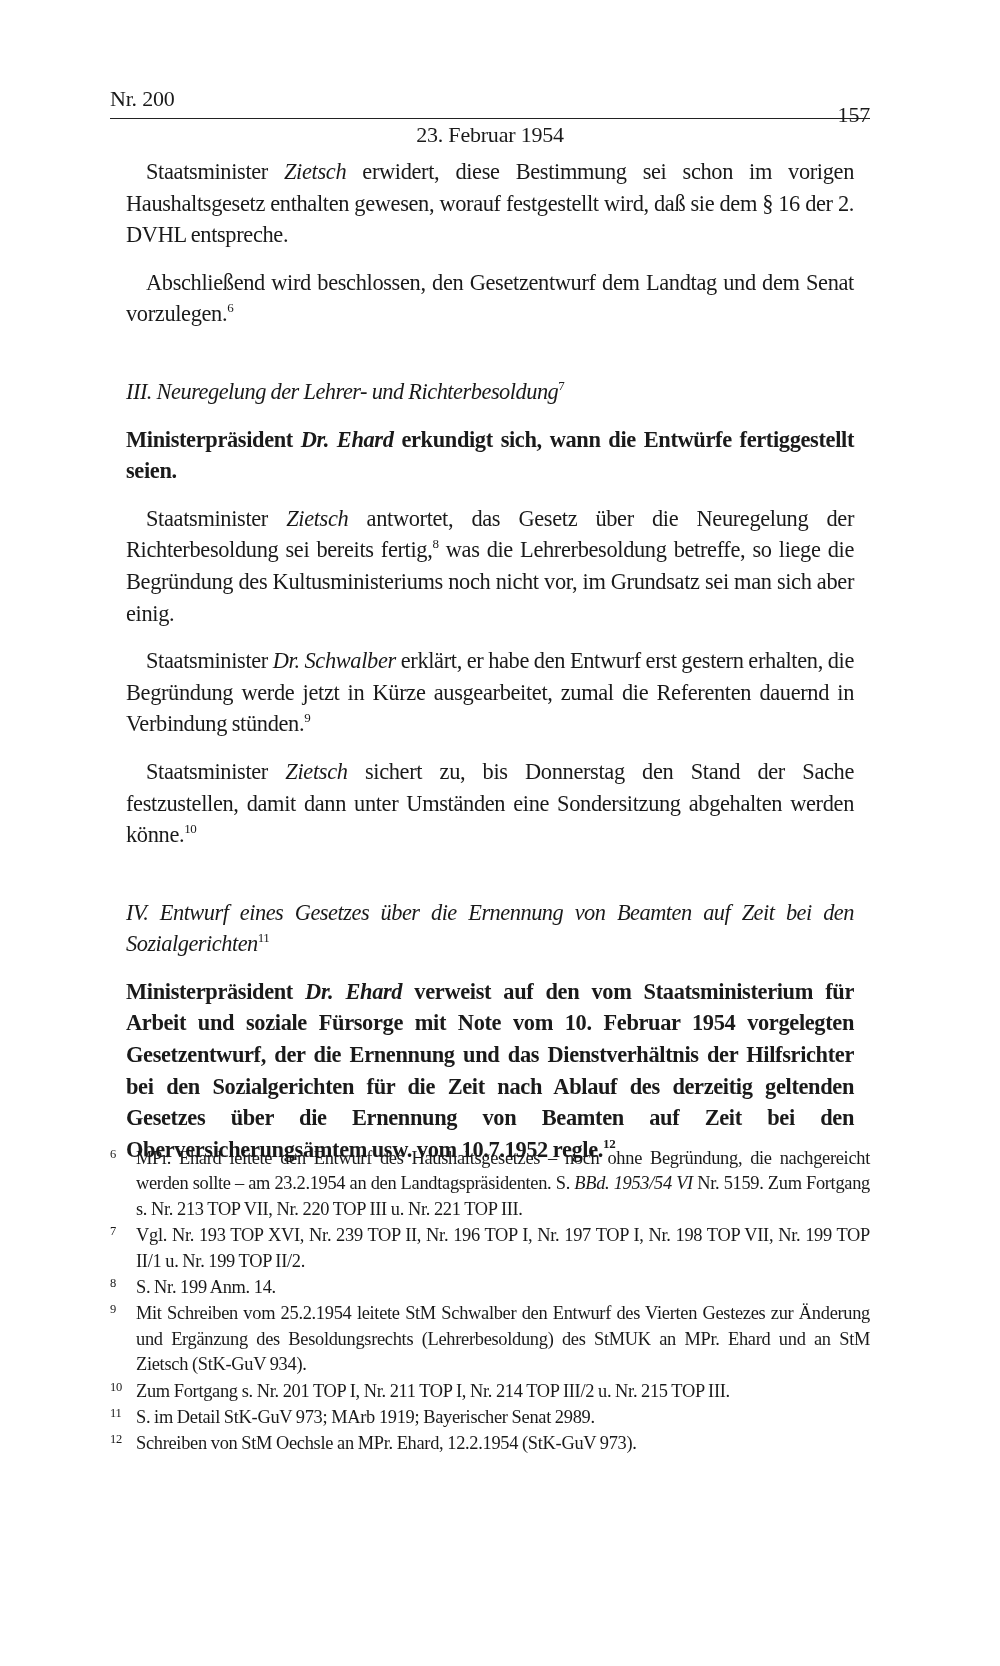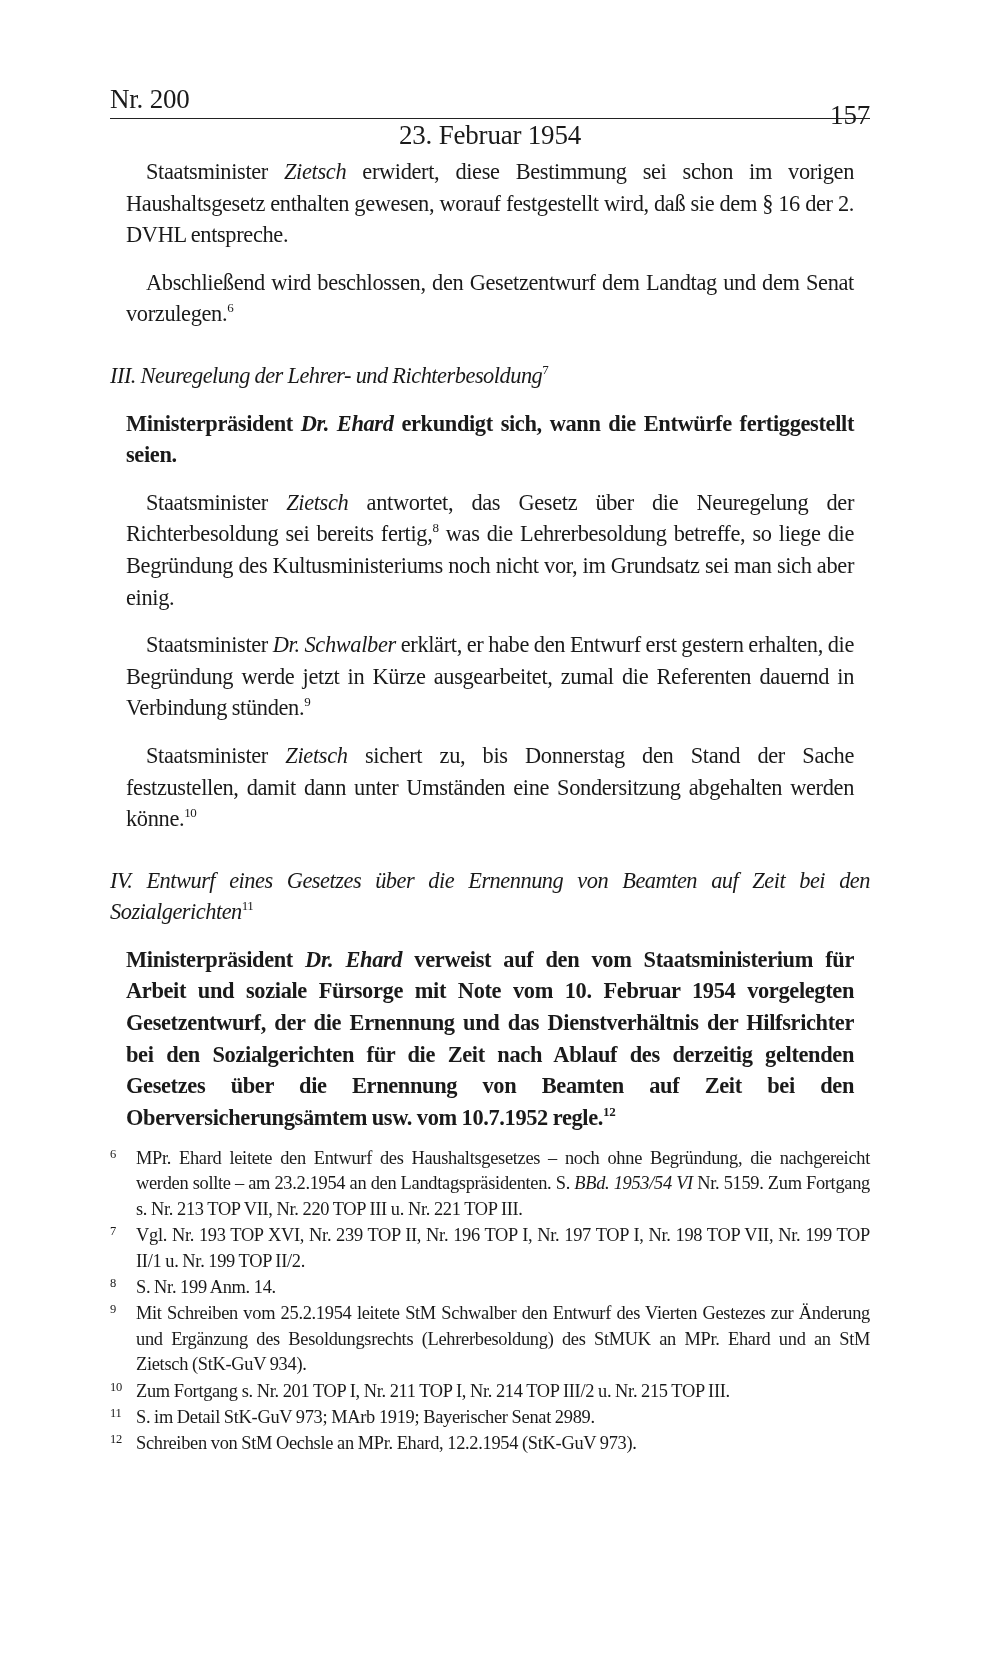--- a/index.html
+++ b/index.html
@@ -5,35 +5,35 @@
     html, body { margin: 0; padding: 0; background: #ffffff; }
     body { width: 1000px; height: 1666px; position: relative; overflow: hidden; }
     .page {
       position: absolute; left: 0; top: 0; width: 1000px; height: 1666px;
       background: #ffffff; color: #1a1a1a;
       font-family: "Liberation Serif", "DejaVu Serif", serif;
     }
     .header {
       position: absolute; left: 110px; top: 84px; width: 760px; height: 34px;
       border-bottom: 1.3px solid #222;
-      font-size: 27px; line-height: 30px; letter-spacing: -0.2px;
+      font-size: 22px; line-height: 30px; letter-spacing: -0.2px;
     }
     .header .left { position: absolute; left: 0; top: 0; }
     .header .center { position: absolute; left: 0; width: 100%; top: 0; text-align: center; margin-top: 36px; }
     .header .right { position: absolute; right: 0; top: 16px; }
 
     .body {
       position: absolute; left: 110px; top: 140px; width: 760px;
       font-size: 22.4px; line-height: 31.6px; text-align: justify;
       letter-spacing: -0.35px; word-spacing: -0.5px;
     }
     .body p { margin: 16px; text-indent: 20px; }
     .body p.noindent { text-indent: 0; font-weight: bold; }
     .body .gap { height: 14px; }
-    .body .heading { font-style: italic; text-indent: 0; margin: 0; letter-spacing: -0.5px; }
+    .body .heading { font-style: italic; text-indent: 0; margin: 16px; letter-spacing: -0.5px; }
     sup { font-size: 13px; line-height: 0; vertical-align: 9px; font-style: normal; }
     .it { font-style: italic; }
 
     .footnotes {
       position: absolute; left: 110px; top: 1146px; width: 760px;
       font-size: 18.4px; line-height: 25.4px; text-align: justify;
       letter-spacing: -0.3px; word-spacing: -0.4px;
     }
     .fn { position: relative; padding-left: 26px; margin: 0 0 1px 0; }
     .fn .num { position: absolute; left: 0; top: -4px; font-size: 12.5px; }

